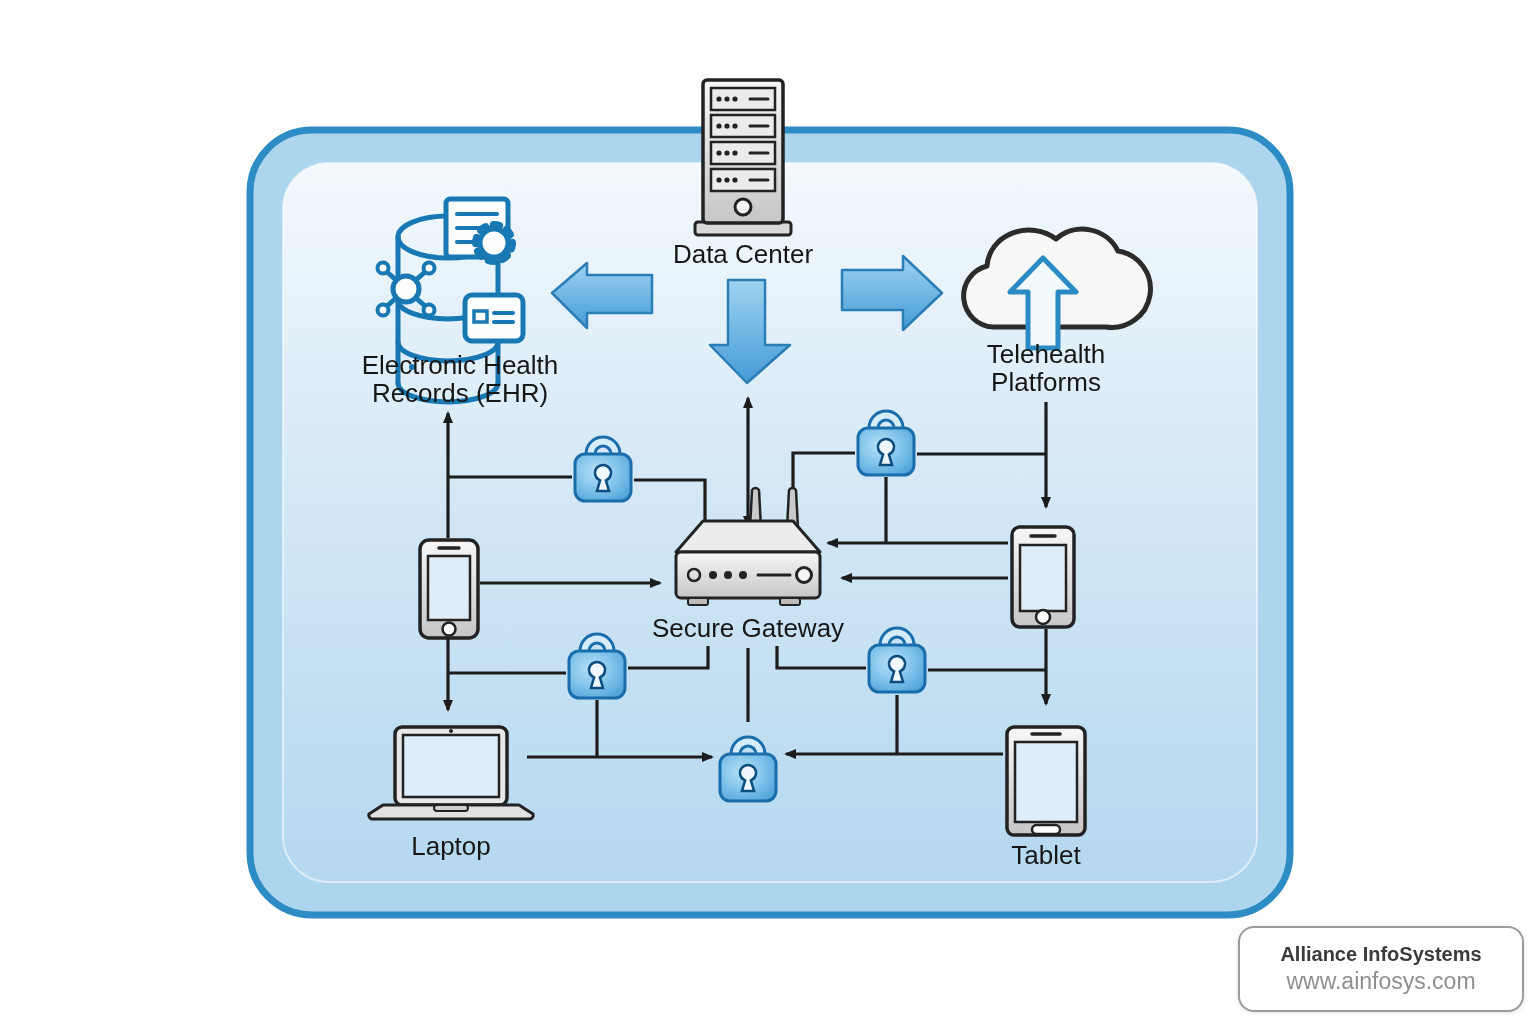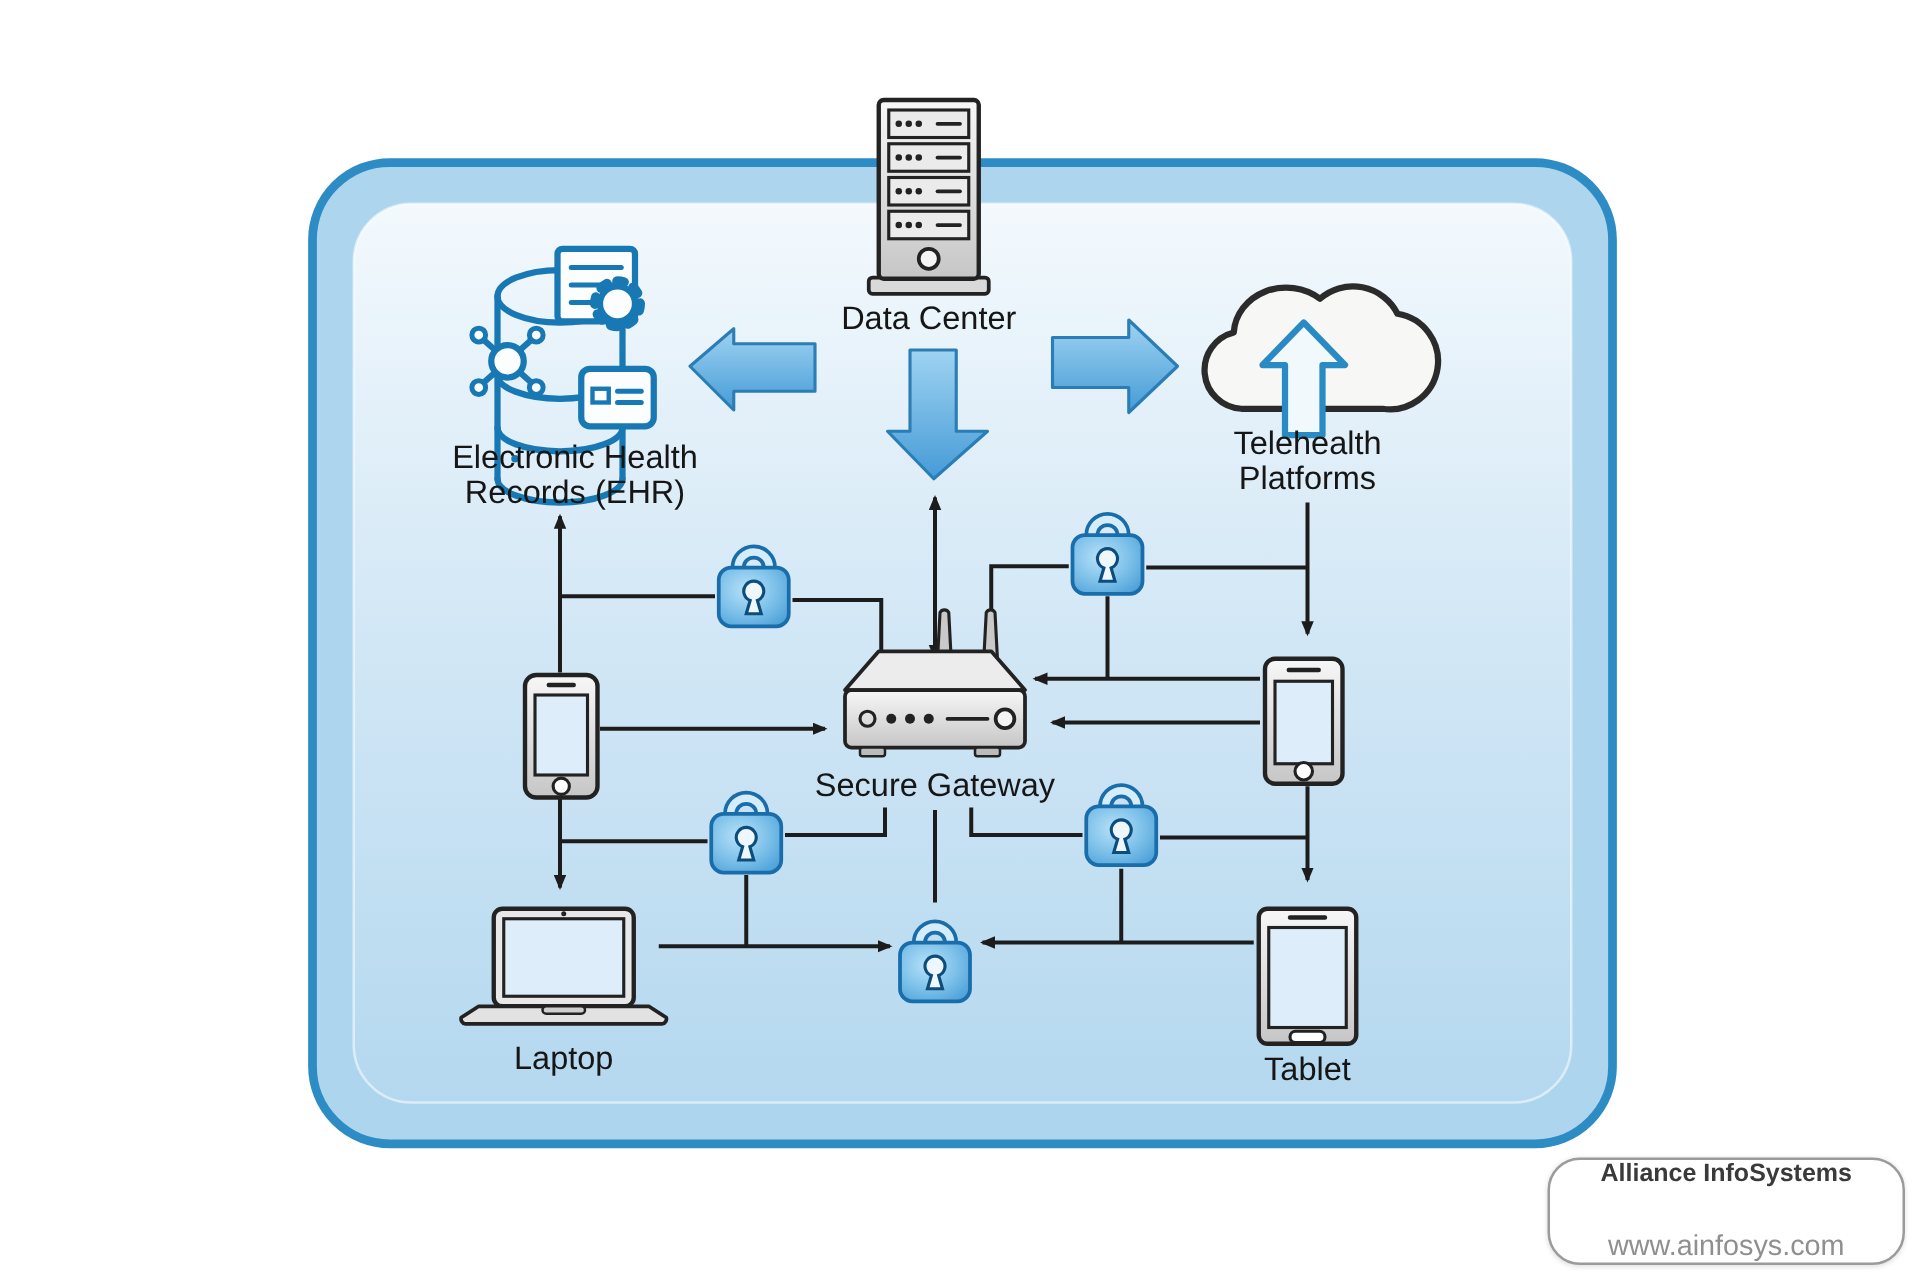--- a/index.html
+++ b/index.html
@@ -1,22 +1,22 @@
 <!DOCTYPE html>
 <html><head>
 <meta charset="utf-8">
 <style>
   html,body{margin:0;padding:0;background:#ffffff;}
   #stage{position:relative;width:1536px;height:1024px;background:#ffffff;overflow:hidden;
          font-family:"Liberation Sans", sans-serif;}
   svg{position:absolute;left:0;top:0;}
   .node-label{font-family:"Liberation Sans", sans-serif;font-size:26px;fill:#161616;}
   .badge{position:absolute;left:1238px;top:926px;width:282px;height:82px;background:#ffffff;
-         border:2px solid #9b9b9b;border-radius:26px;box-shadow:0 1px 4px rgba(0,0,0,.12);
-         display:flex;flex-direction:column;align-items:center;justify-content:space-between;gap:2px;}
+         border:2px solid #9b9b9b;border-radius:16px;box-shadow:0 1px 4px rgba(0,0,0,.12);
+         display:flex;flex-direction:column;align-items:center;justify-content:center;gap:2px;}
   .badge .company{font-size:20px;font-weight:bold;color:#3a3a3a;}
   .badge .website{font-size:23px;color:#8f8f8f;}
 </style>
 </head>
 <body>
 
 <div id="stage">
 <svg width="1536" height="1024" viewBox="0 0 1536 1024">
   <defs>
     <linearGradient id="panelGrad" x1="0" y1="0" x2="0" y2="1">

